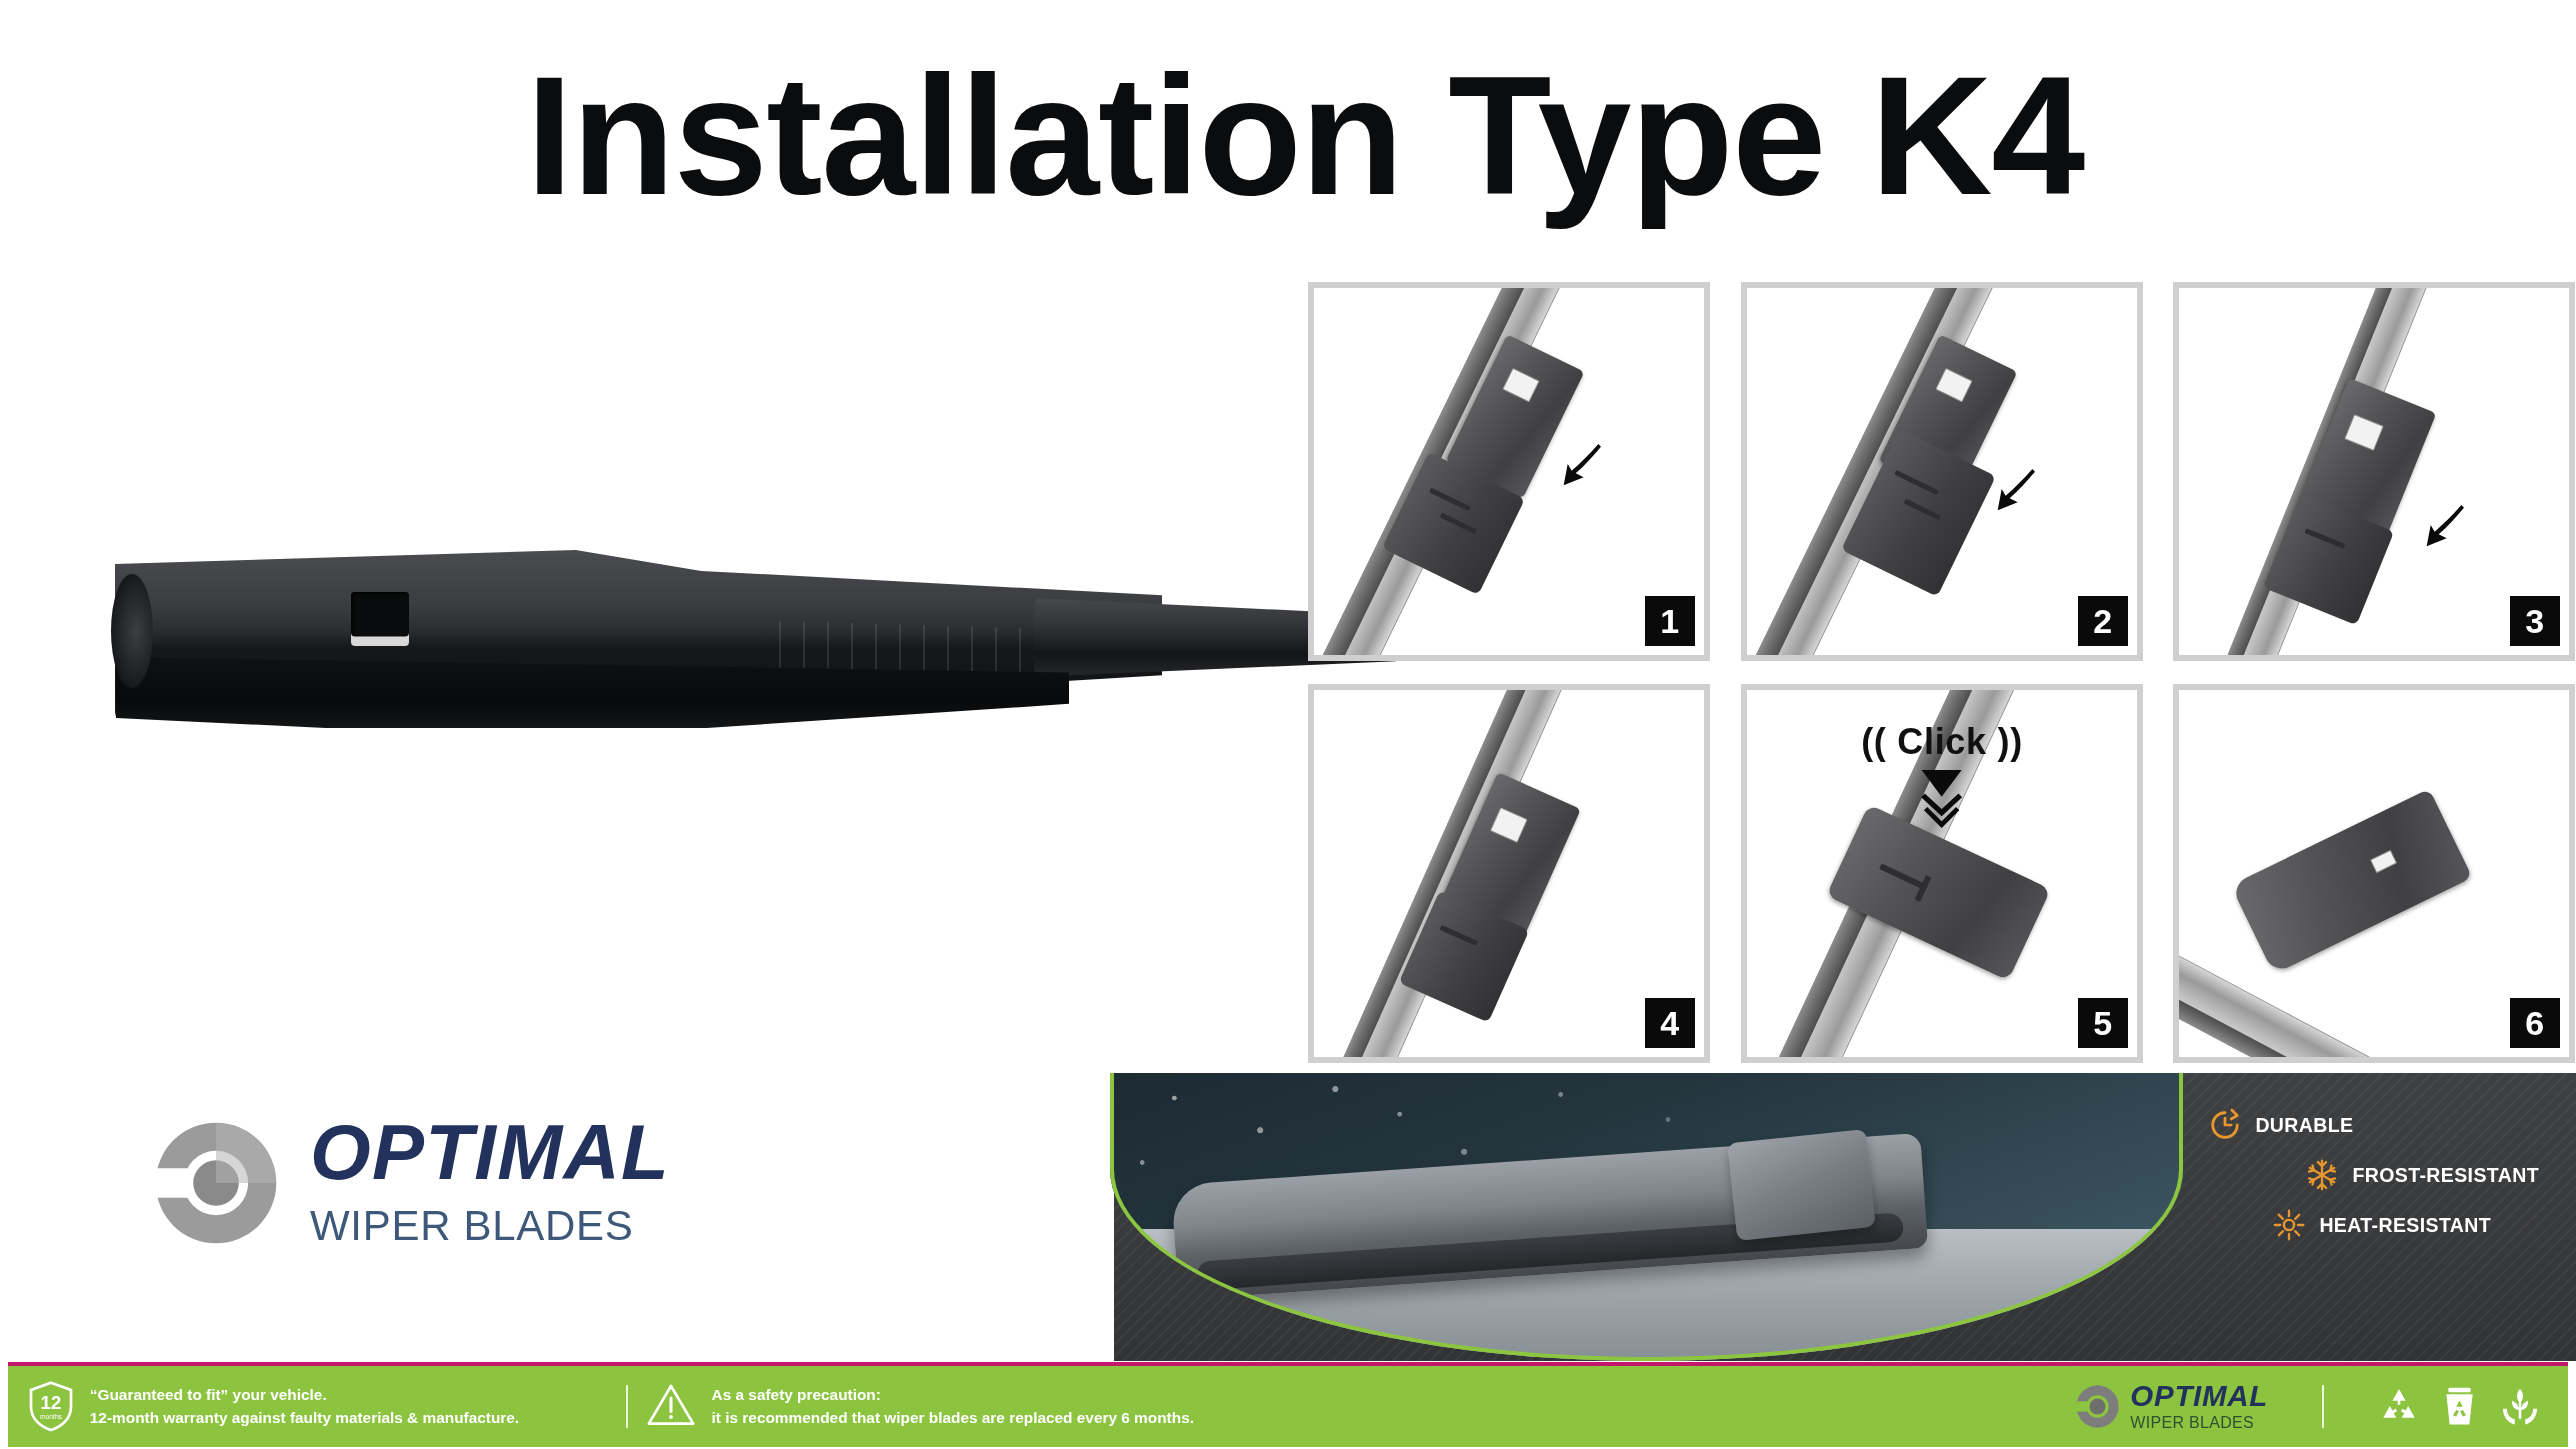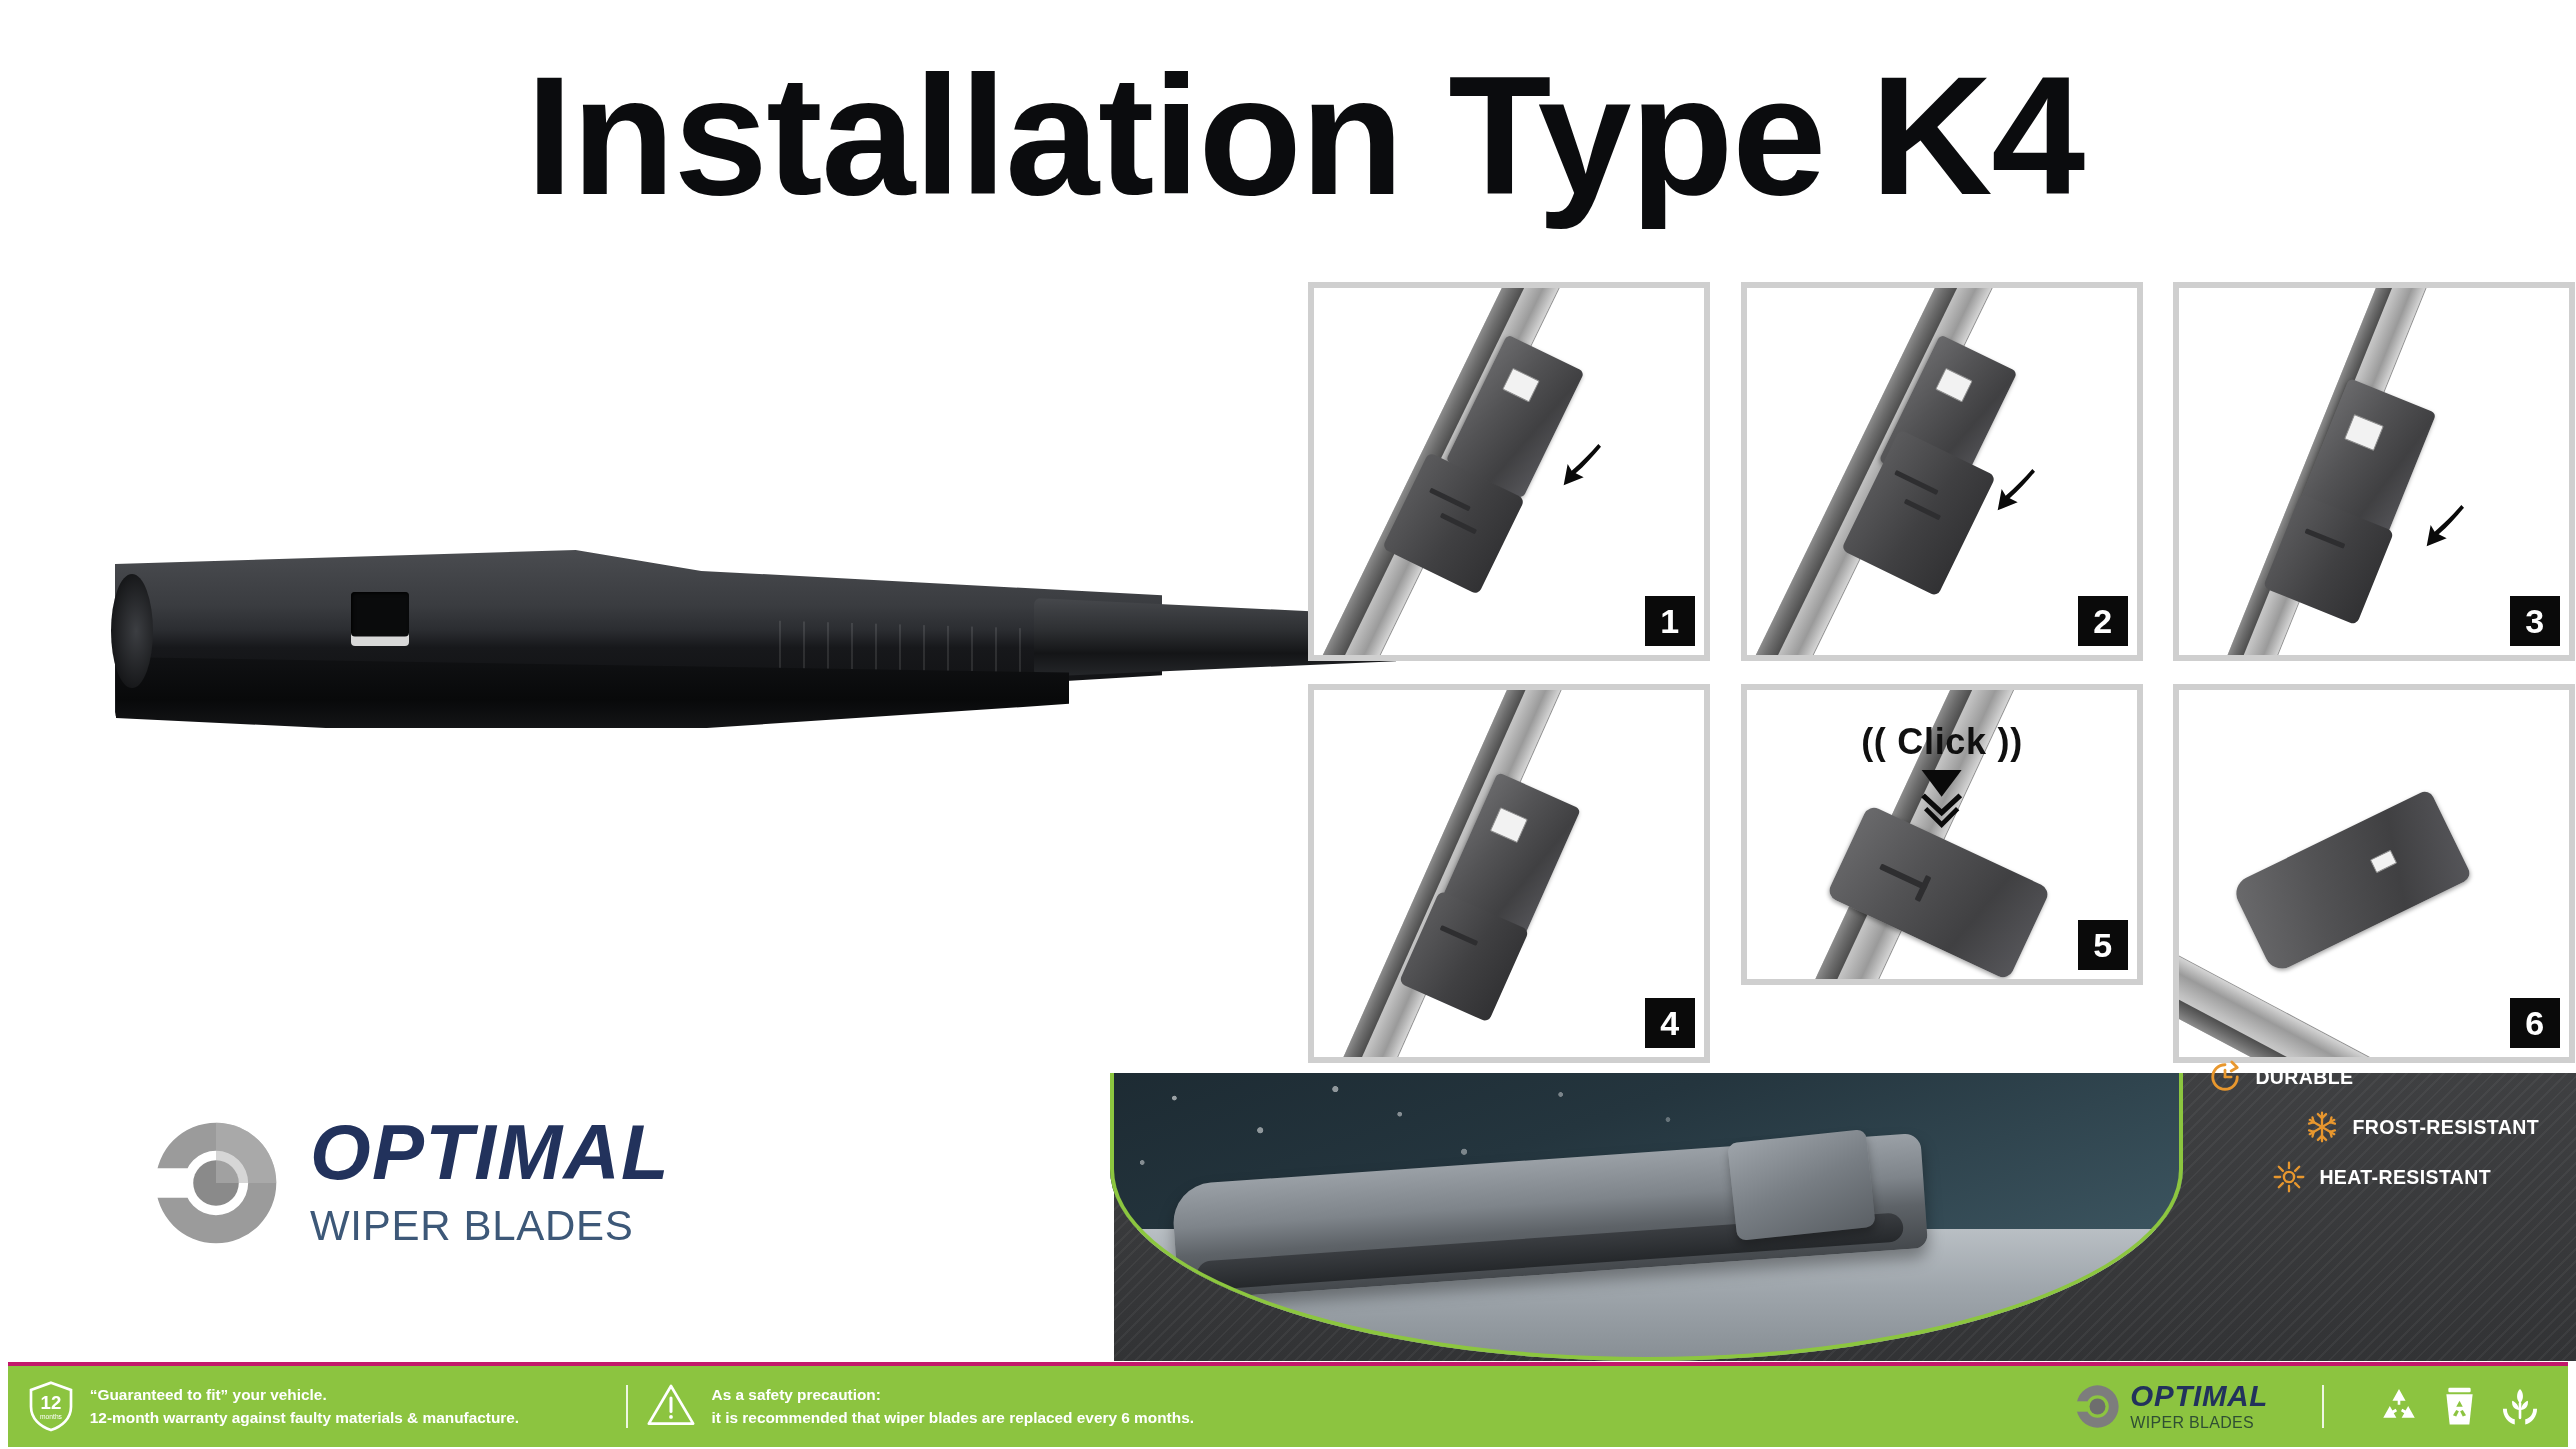--- a/index.html
+++ b/index.html
@@ -167,21 +167,21 @@
     background:linear-gradient(180deg,#3a3d41 0%,#25282b 100%);
     border-radius:27px; transform:rotate(-4deg);
   }
   .banner-conn {
     position:absolute; left:58%; top:22%; width:13%; height:34%;
     background:linear-gradient(160deg,#9ea4aa 0%,#787e84 50%,#5a5f64 100%);
     border-radius:9.4px; transform:rotate(-6deg);
     box-shadow:0 5.4px 9.4px rgba(0,0,0,.3);
   }
 
-  .feature-list { position:absolute; left:2207px; top:1052px; width:362px; }
+  .feature-list { position:absolute; left:2207px; top:1100px; width:362px; }
   .feature-row {
     display:flex; align-items:center; height:50px; color:#ffffff;
     font-size:19.5px; font-weight:bold; letter-spacing:0.4px;
     font-family:"Liberation Sans", sans-serif; white-space:nowrap;
   }
   .feature-row .f-icon {
     width:35px; height:35px; margin-right:13.4px; flex:0 0 35px;
     display:flex; align-items:center; justify-content:center;
   }
   .f-i0 { margin-left:0px; }
@@ -300,21 +300,21 @@
         <div class="arm" style="left:208px; top:-34px; width:50px; height:476px; transform:rotate(24deg); transform-origin:top left;"></div>
         <div class="arm-top" style="left:208px; top:-34px; width:17.4px; height:476px; transform:rotate(24deg); transform-origin:top left;"></div>
         <div class="conn" style="left:149px; top:94px; width:91px; height:152px; transform:rotate(24deg);"></div>
         <div class="conn-slot" style="left:180px; top:122px; width:29.5px; height:25.5px; transform:rotate(24deg);"></div>
         <div class="clip" style="left:101px; top:216px; width:98px; height:101px; transform:rotate(24deg);"></div>
         <div class="conn-line" style="left:125px; top:243px; width:40px; height:4.7px; transform:rotate(24deg);"></div>
       </div>
       <div class="step-badge">4</div>
     </div>
 
-    <div class="step-panel" style="left:433px; top:402px; width:402px; height:301px;">
+    <div class="step-panel" style="left:433px; top:402px; width:402px; height:379px;">
       <div class="step-art">
         <div class="arm" style="left:225px; top:-47px; width:58px; height:496px; transform:rotate(25deg); transform-origin:top left;"></div>
         <div class="arm-top" style="left:225px; top:-47px; width:20px; height:496px; transform:rotate(25deg); transform-origin:top left;"></div>
         <div class="conn" style="left:91px; top:152px; width:201px; height:101px; transform:rotate(25deg); border-radius:10.7px;"></div>
         <div class="conn-line" style="left:131px; top:184px; width:51px; height:6px; transform:rotate(25deg);"></div>
         <div class="conn-line" style="left:173px; top:185px; width:6px; height:27px; transform:rotate(25deg);"></div>
       </div>
       <div class="click-wrap">
         <div class="click-text">(( Click ))</div>
         <svg width="67" height="64" viewBox="0 0 100 96" style="margin-top:2.7px;">

